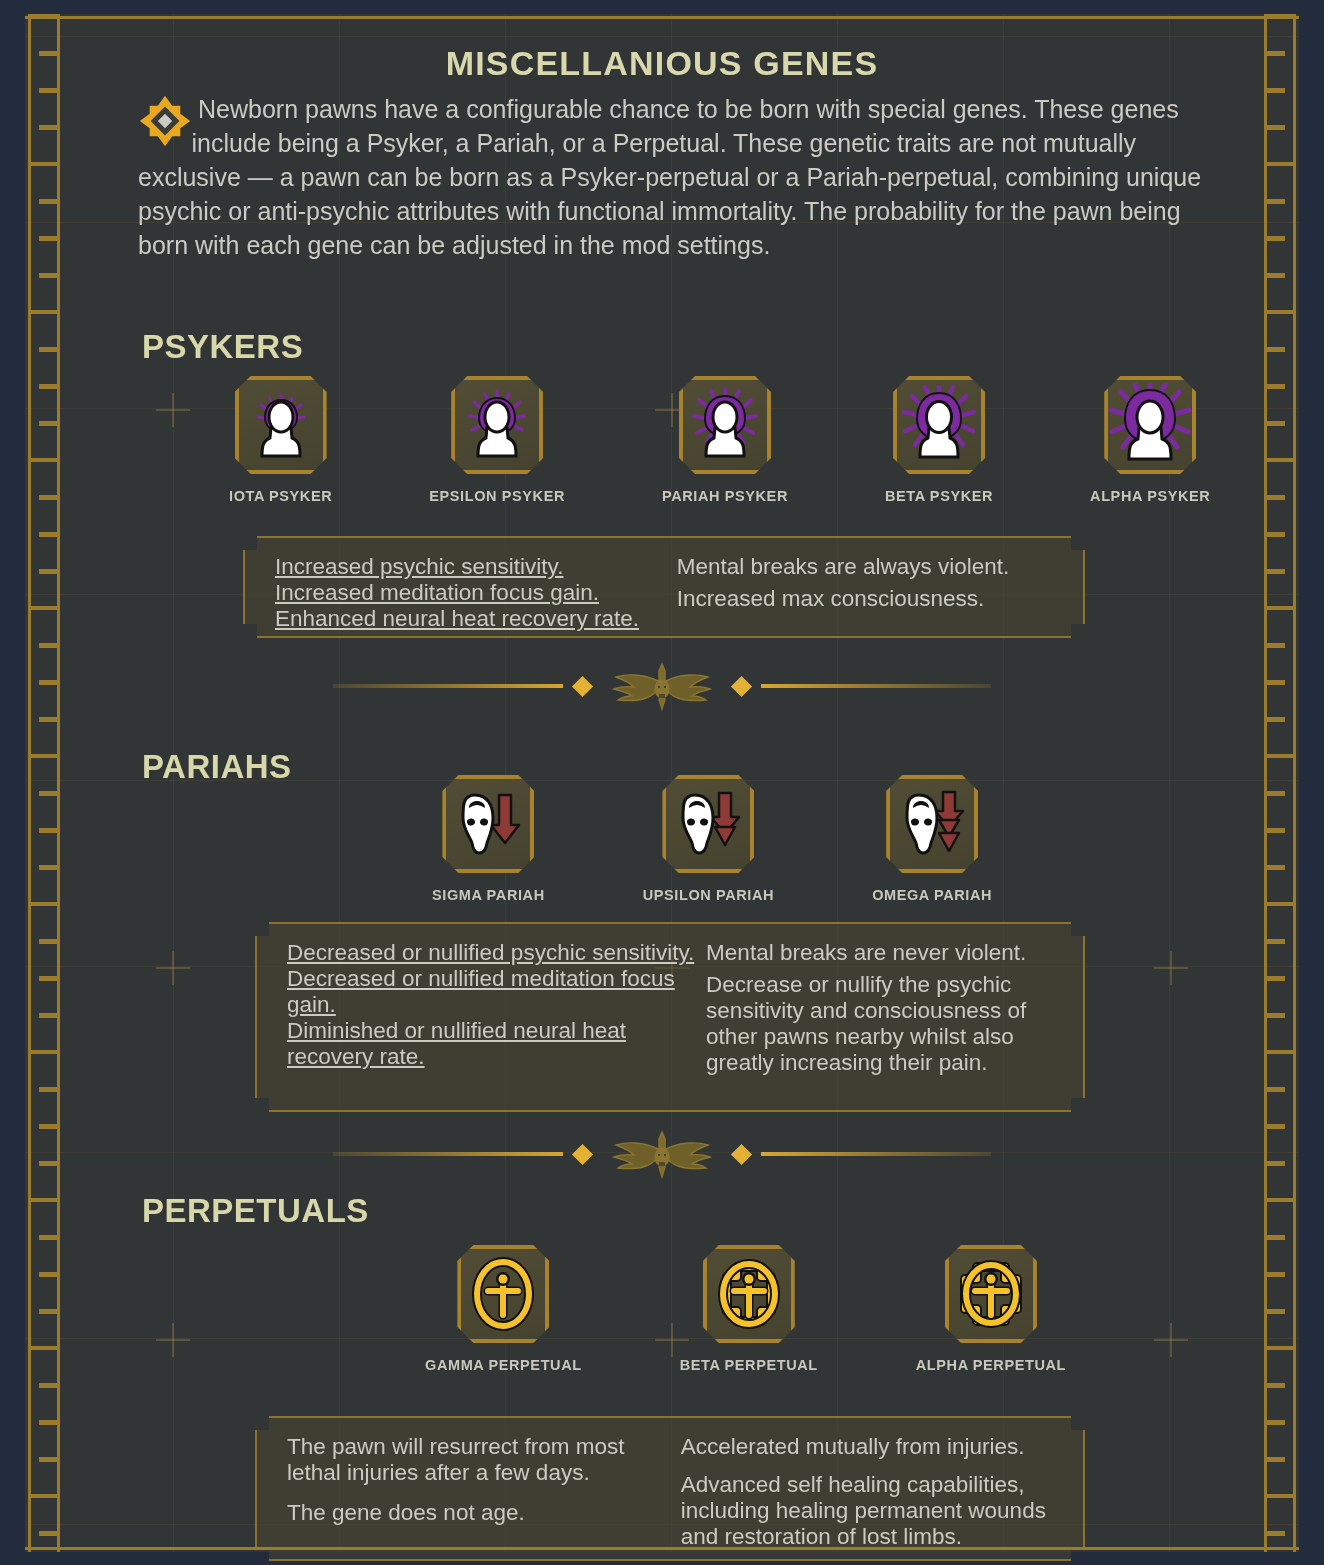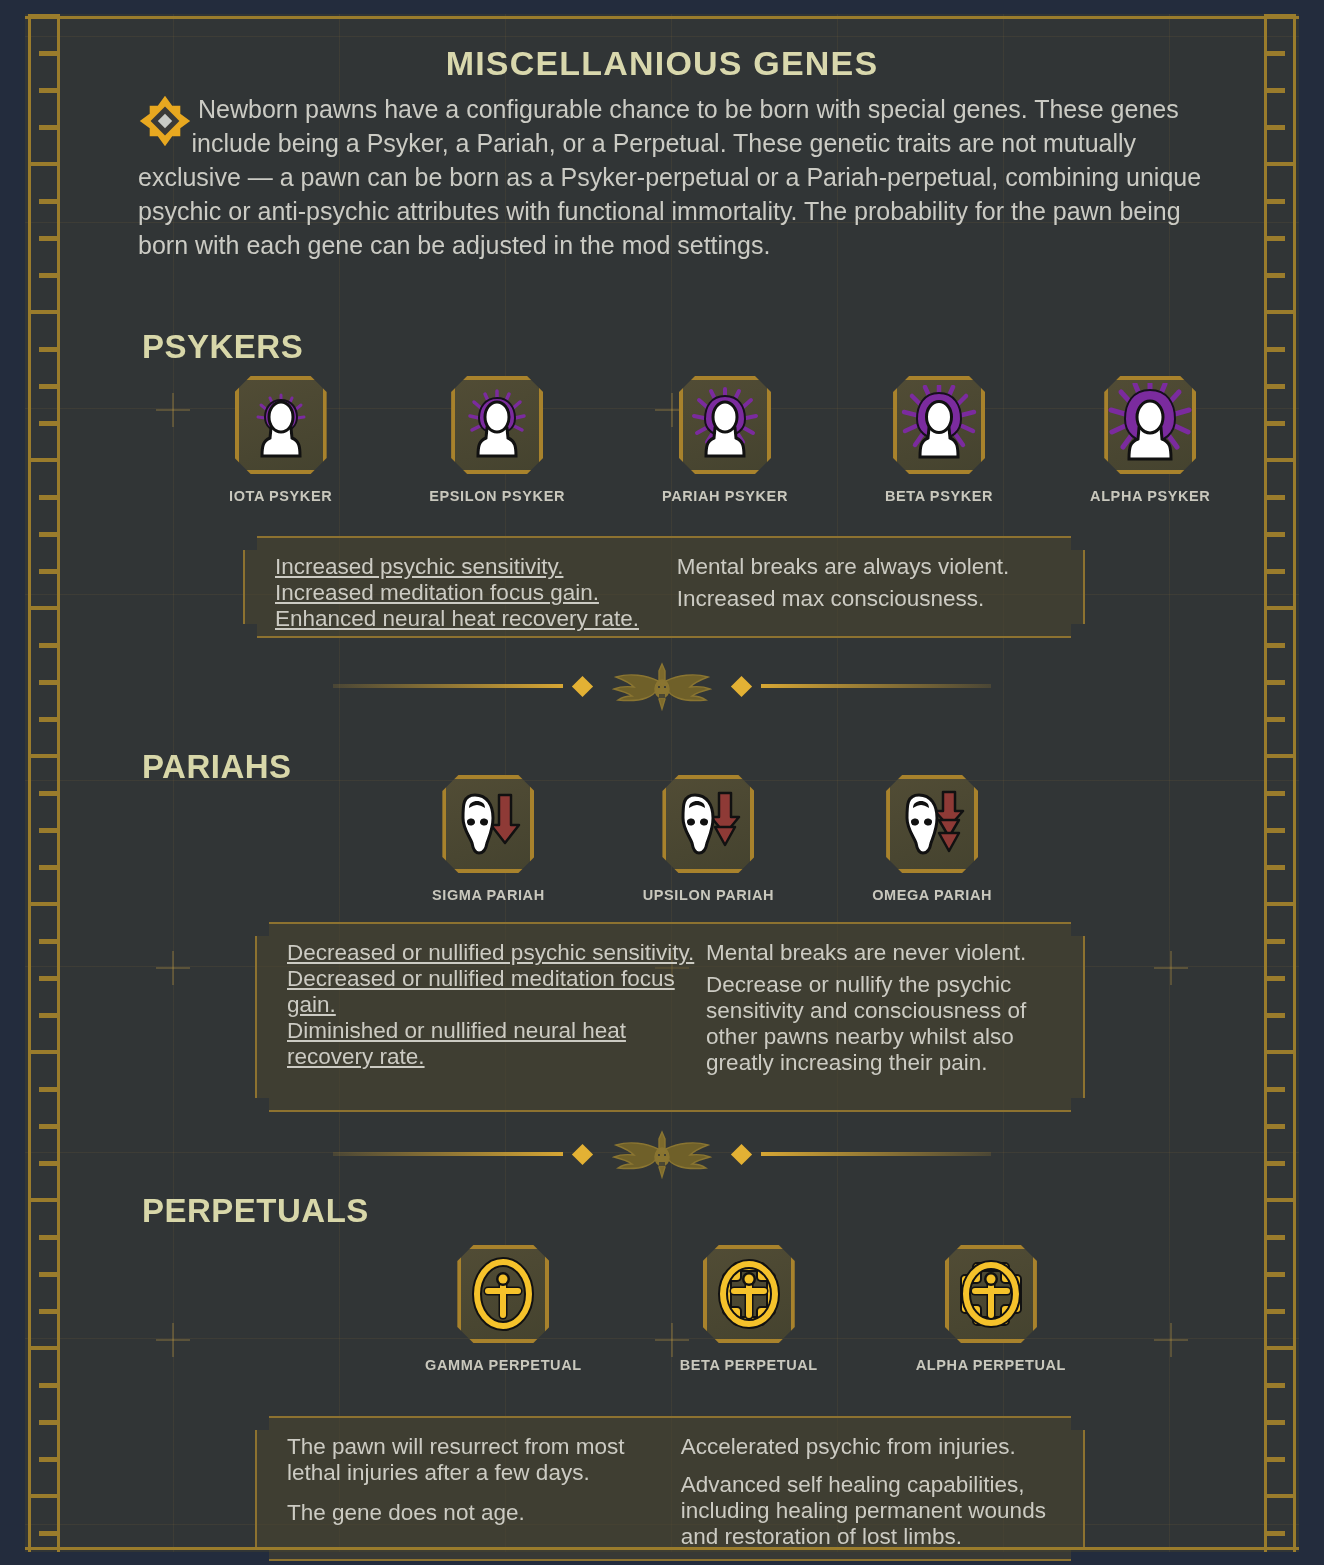--- a/index.html
+++ b/index.html
@@ -641,18 +641,18 @@
       <div class="tile-label">ALPHA PERPETUAL</div>
     </div>
   </div>
 
   <div class="desc-panel" style="left:255px; top:1416px; width:830px; height:145px;">
     <div class="desc-col" style="width:410px;">
       <p style="margin-bottom:14px;">The pawn will resurrect from most lethal injuries after a few days.</p>
       <p>The gene does not age.</p>
     </div>
     <div class="desc-col" style="width:392px;">
-      <p style="margin-bottom:12px;">Accelerated psychic from injuries.</p>
+      <p style="margin-bottom:12px;">Accelerated mutually from injuries.</p>
       <p>Advanced self healing capabilities, including healing permanent wounds and restoration of lost limbs.</p>
     </div>
   </div>
 
 </div>
 
 </body></html>

